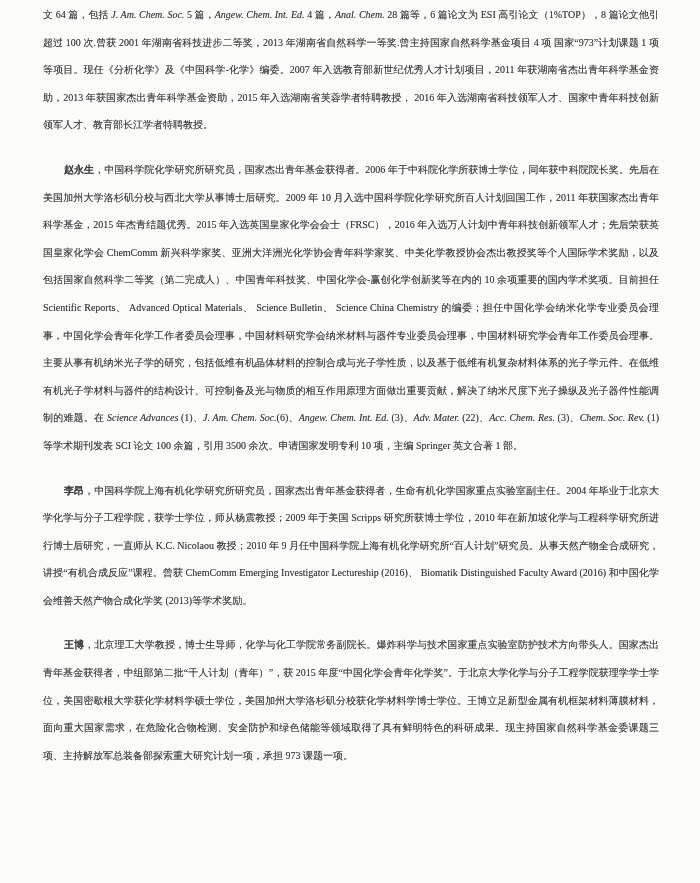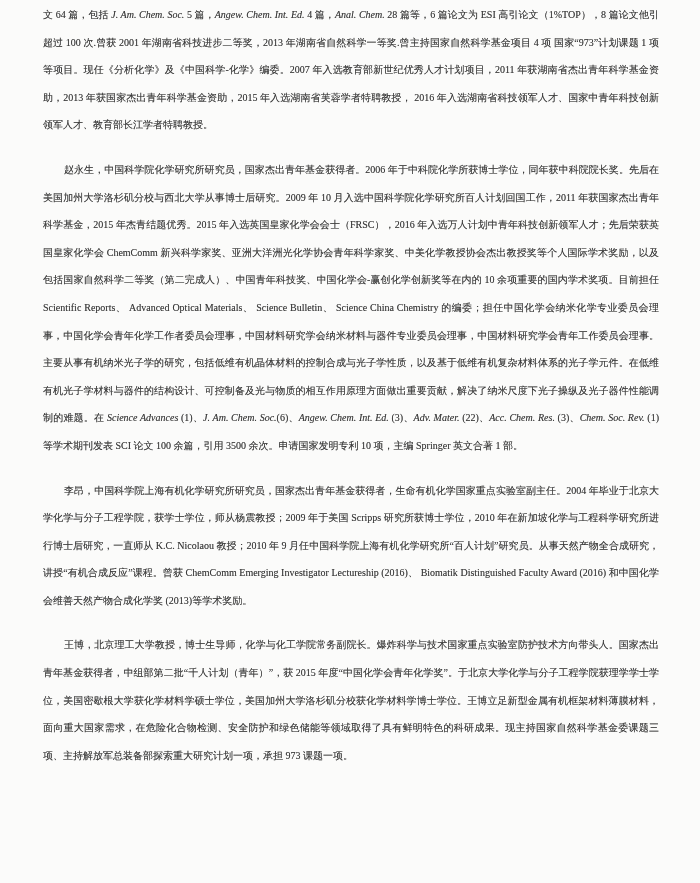--- a/index.html
+++ b/index.html
@@ -28,21 +28,21 @@
     filter: blur(0.25px);
   }
   p.para {
     margin: 0 0 17px 0;
     padding: 0;
   }
   p.para.indent {
     text-indent: 21px;
   }
   .run.normal { font-weight: normal; font-style: normal; }
-  .run.bold   { font-weight: normal;   font-style: normal; }
+  .run.bold   { font-weight: bold;   font-style: normal; }
   .run.italic { font-weight: normal; font-style: italic; }
 </style>
 </head>
 <body>
 
 <div class="page">
   <div id="doc">
       <p class="para"><span class="run normal">文 64 篇，包括 </span><span class="run italic">J. Am. Chem. Soc.</span><span class="run normal"> 5 篇，</span><span class="run italic">Angew. Chem. Int. Ed.</span><span class="run normal"> 4 篇，</span><span class="run italic">Anal. Chem.</span><span class="run normal"> 28 篇等，6 篇论文为 ESI 高引论文（1%TOP），8 篇论文他引超过 100 次.曾获 2001 年湖南省科技进步二等奖，2013 年湖南省自然科学一等奖.曾主持国家自然科学基金项目 4 项 国家“973”计划课题 1 项等项目。现任《分析化学》及《中国科学-化学》编委。2007 年入选教育部新世纪优秀人才计划项目，2011 年获湖南省杰出青年科学基金资助，2013 年获国家杰出青年科学基金资助，2015 年入选湖南省芙蓉学者特聘教授， 2016 年入选湖南省科技领军人才、国家中青年科技创新领军人才、教育部长江学者特聘教授。</span></p>
       <p class="para indent"><span class="run bold">赵永生</span><span class="run normal">，中国科学院化学研究所研究员，国家杰出青年基金获得者。2006 年于中科院化学所获博士学位，同年获中科院院长奖。先后在美国加州大学洛杉矶分校与西北大学从事博士后研究。2009 年 10 月入选中国科学院化学研究所百人计划回国工作，2011 年获国家杰出青年科学基金，2015 年杰青结题优秀。2015 年入选英国皇家化学会会士（FRSC），2016 年入选万人计划中青年科技创新领军人才；先后荣获英国皇家化学会 ChemComm 新兴科学家奖、亚洲大洋洲光化学协会青年科学家奖、中美化学教授协会杰出教授奖等个人国际学术奖励，以及包括国家自然科学二等奖（第二完成人）、中国青年科技奖、中国化学会-赢创化学创新奖等在内的 10 余项重要的国内学术奖项。目前担任 Scientific Reports、 Advanced Optical Materials、 Science Bulletin、 Science China Chemistry 的编委；担任中国化学会纳米化学专业委员会理事，中国化学会青年化学工作者委员会理事，中国材料研究学会纳米材料与器件专业委员会理事，中国材料研究学会青年工作委员会理事。主要从事有机纳米光子学的研究，包括低维有机晶体材料的控制合成与光子学性质，以及基于低维有机复杂材料体系的光子学元件。在低维有机光子学材料与器件的结构设计、可控制备及光与物质的相互作用原理方面做出重要贡献，解决了纳米尺度下光子操纵及光子器件性能调制的难题。在 </span><span class="run italic">Science Advances</span><span class="run normal"> (1)、</span><span class="run italic">J. Am. Chem. Soc.</span><span class="run normal">(6)、</span><span class="run italic">Angew. Chem. Int. Ed.</span><span class="run normal"> (3)、</span><span class="run italic">Adv. Mater.</span><span class="run normal"> (22)、</span><span class="run italic">Acc. Chem. Res.</span><span class="run normal"> (3)、</span><span class="run italic">Chem. Soc. Rev.</span><span class="run normal"> (1)等学术期刊发表 SCI 论文 100 余篇，引用 3500 余次。申请国家发明专利 10 项，主编 Springer 英文合著 1 部。</span></p>
       <p class="para indent"><span class="run bold">李昂</span><span class="run normal">，中国科学院上海有机化学研究所研究员，国家杰出青年基金获得者，生命有机化学国家重点实验室副主任。2004 年毕业于北京大学化学与分子工程学院，获学士学位，师从杨震教授；2009 年于美国 Scripps 研究所获博士学位，2010 年在新加坡化学与工程科学研究所进行博士后研究，一直师从 K.C. Nicolaou 教授；2010 年 9 月任中国科学院上海有机化学研究所“百人计划”研究员。从事天然产物全合成研究，讲授“有机合成反应”课程。曾获 ChemComm Emerging Investigator Lectureship (2016)、 Biomatik Distinguished Faculty Award (2016) 和中国化学会维善天然产物合成化学奖 (2013)等学术奖励。</span></p>

